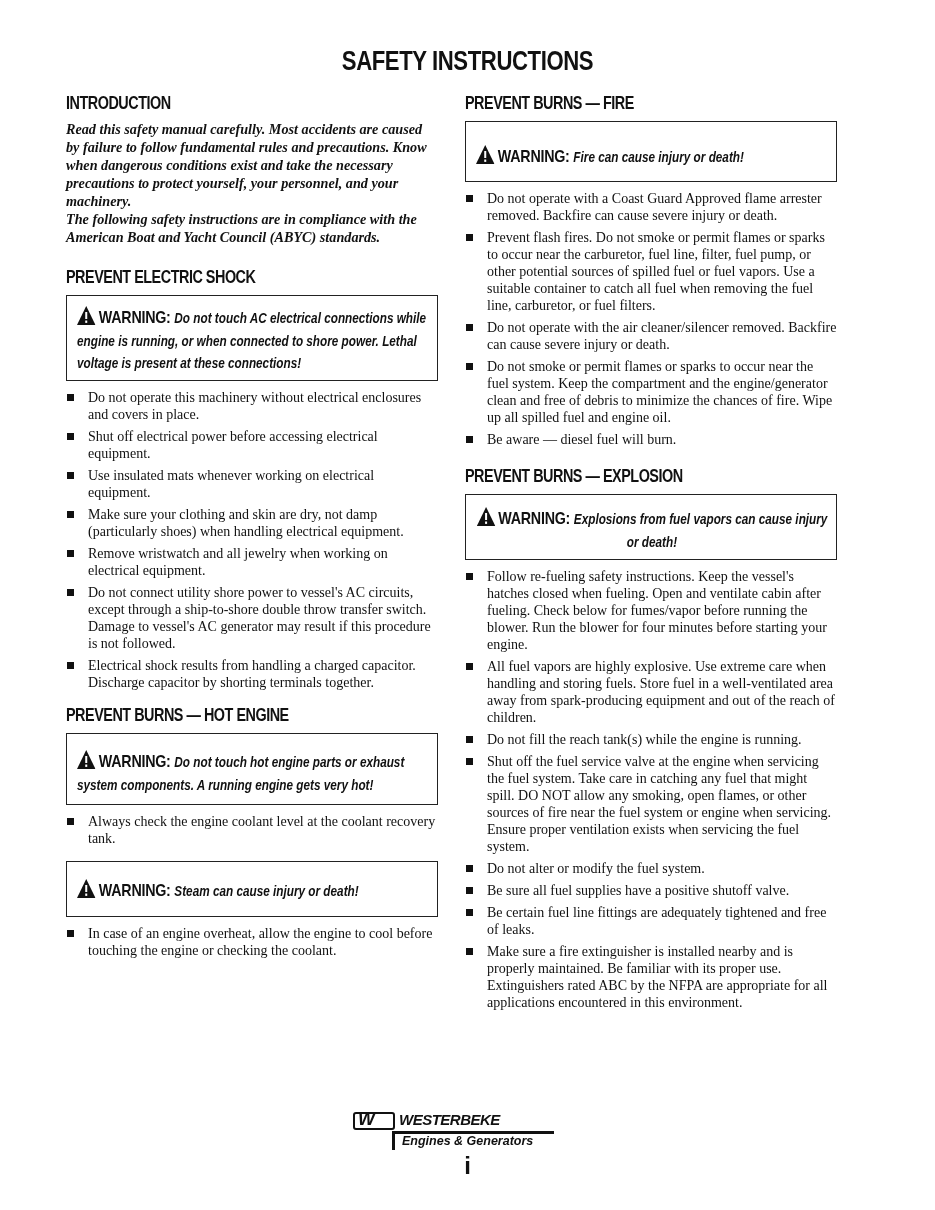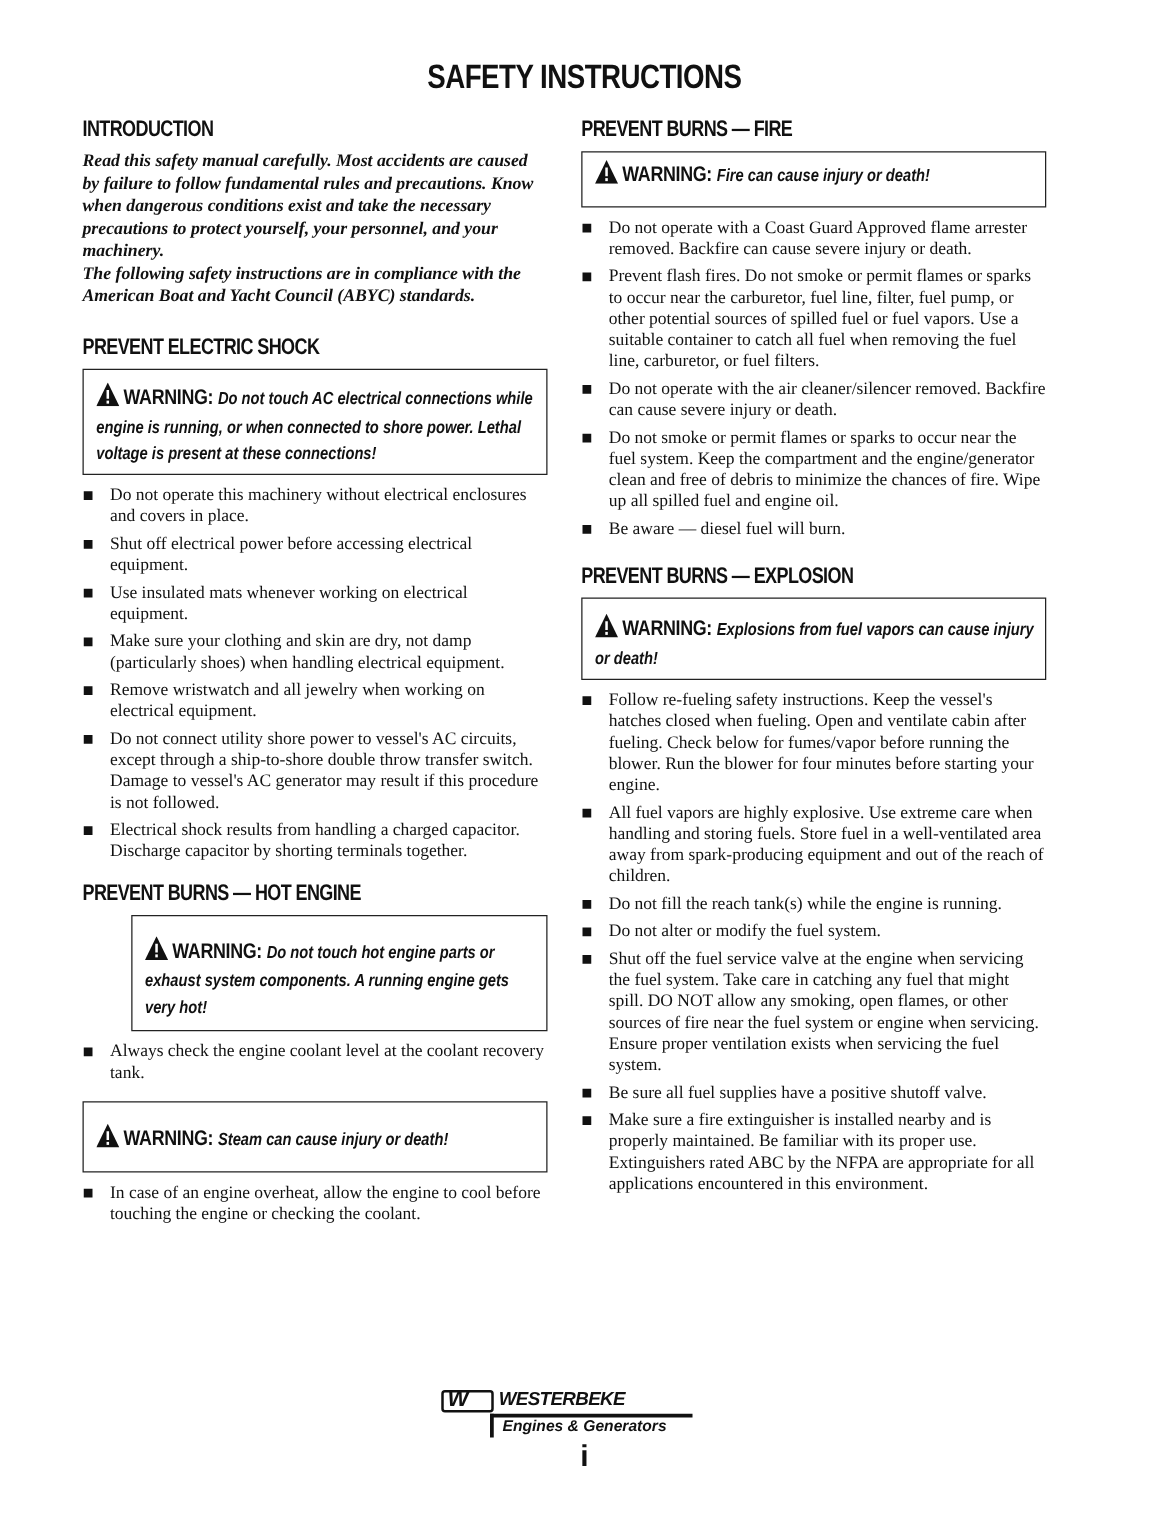--- a/index.html
+++ b/index.html
@@ -100,21 +100,21 @@
       <li><span class="bullet-sq"></span><span>Remove wristwatch and all jewelry when working on electrical equipment.</span></li>
       <li><span class="bullet-sq"></span><span>Do not connect utility shore power to vessel's AC circuits, except through a ship-to-shore double throw transfer switch. Damage to vessel's AC generator may result if this procedure is not followed.</span></li>
       <li><span class="bullet-sq"></span><span>Electrical shock results from handling a charged capacitor. Discharge capacitor by shorting terminals together.</span></li>
     </ul>
   </section>
 
   <div style="height:8px"></div>
 
   <section>
     <div class="heading">PREVENT BURNS — HOT ENGINE</div>
-    <div class="warn-box" style="padding-top:16px;padding-bottom:8px;margin-left:39px;">
+    <div class="warn-box" style="padding-top:16px;padding-bottom:8px;">
       <div class="warn-inner">
         <span class="warn-icon">
           <svg width="22" height="19" viewBox="0 0 22 19">
               <polygon points="11,0 22,19 0,19" fill="#111"></polygon>
               <rect x="9.8" y="6" width="2.4" height="7" fill="#fff"></rect>
               <rect x="9.8" y="14.5" width="2.4" height="2.4" fill="#fff"></rect>
             </svg>
         </span><span class="warn-label">WARNING:</span>
         <span class="warn-text">Do not touch hot engine parts or exhaust system components. A running engine gets very hot!</span>
       </div>
@@ -136,21 +136,21 @@
     </div>
     <ul class="bullets">
       <li><span class="bullet-sq"></span><span>In case of an engine overheat, allow the engine to cool before touching the engine or checking the coolant.</span></li>
     </ul>
   </section>
 </div>
 
 <div class="col col-right">
   <section>
     <div class="heading">PREVENT BURNS — FIRE</div>
-    <div class="warn-box" style="padding-top:6px;padding-bottom:12px;">
+    <div class="warn-box" style="padding-top:23px;padding-bottom:12px;">
       <div class="warn-inner">
         <span class="warn-icon">
           <svg width="22" height="19" viewBox="0 0 22 19">
               <polygon points="11,0 22,19 0,19" fill="#111"></polygon>
               <rect x="9.8" y="6" width="2.4" height="7" fill="#fff"></rect>
               <rect x="9.8" y="14.5" width="2.4" height="2.4" fill="#fff"></rect>
             </svg>
         </span><span class="warn-label">WARNING:</span>
         <span class="warn-text">Fire can cause injury or death!</span>
       </div>
@@ -161,39 +161,40 @@
       <li><span class="bullet-sq"></span><span>Do not operate with the air cleaner/silencer removed. Backfire can cause severe injury or death.</span></li>
       <li><span class="bullet-sq"></span><span>Do not smoke or permit flames or sparks to occur near the fuel system. Keep the compartment and the engine/generator clean and free of debris to minimize the chances of fire. Wipe up all spilled fuel and engine oil.</span></li>
       <li><span class="bullet-sq"></span><span>Be aware — diesel fuel will burn.</span></li>
     </ul>
   </section>
 
   <div style="height:12px"></div>
 
   <section>
     <div class="heading">PREVENT BURNS — EXPLOSION</div>
-    <div class="warn-box" style="padding-top:12px;padding-bottom:6px;">
+    <div class="warn-box" style="padding-top:12px;padding-bottom:6px;text-align:center;">
       <div class="warn-inner">
         <span class="warn-icon">
           <svg width="22" height="19" viewBox="0 0 22 19">
               <polygon points="11,0 22,19 0,19" fill="#111"></polygon>
               <rect x="9.8" y="6" width="2.4" height="7" fill="#fff"></rect>
               <rect x="9.8" y="14.5" width="2.4" height="2.4" fill="#fff"></rect>
             </svg>
         </span><span class="warn-label">WARNING:</span>
         <span class="warn-text">Explosions from fuel vapors can cause injury or death!</span>
       </div>
     </div>
     <ul class="bullets">
       <li><span class="bullet-sq"></span><span>Follow re-fueling safety instructions. Keep the vessel's hatches closed when fueling. Open and ventilate cabin after fueling. Check below for fumes/vapor before running the blower. Run the blower for four minutes before starting your engine.</span></li>
       <li><span class="bullet-sq"></span><span>All fuel vapors are highly explosive. Use extreme care when handling and storing fuels. Store fuel in a well-ventilated area away from spark-producing equipment and out of the reach of children.</span></li>
       <li><span class="bullet-sq"></span><span>Do not fill the reach tank(s) while the engine is running.</span></li>
+      <li><span class="bullet-sq"></span><span>Shut off the fuel service valve at the engine when servicing the fuel system. Take care in catching any fuel that might spill. DO NOT allow any smoking, open flames, or other sources of fire near the fuel system or engine when servicing. Ensure proper ventilation exists when servicing the fuel system.</span></li>
       <li><span class="bullet-sq"></span><span>Do not alter or modify the fuel system.</span></li>
-      <li><span class="bullet-sq"></span><span>Shut off the fuel service valve at the engine when servicing the fuel system. Take care in catching any fuel that might spill. DO NOT allow any smoking, open flames, or other sources of fire near the fuel system or engine when servicing. Ensure proper ventilation exists when servicing the fuel system.</span></li>
       <li><span class="bullet-sq"></span><span>Be sure all fuel supplies have a positive shutoff valve.</span></li>
+      <li><span class="bullet-sq"></span><span>Be certain fuel line fittings are adequately tightened and free of leaks.</span></li>
       <li><span class="bullet-sq"></span><span>Make sure a fire extinguisher is installed nearby and is properly maintained. Be familiar with its proper use. Extinguishers rated ABC by the NFPA are appropriate for all applications encountered in this environment.</span></li>
     </ul>
   </section>
 </div>
 
 <div class="footer-logo">
   <div class="logo-box">
     <span class="logo-w">W</span>
   </div>
   <div class="logo-name">WESTERBEKE</div>

